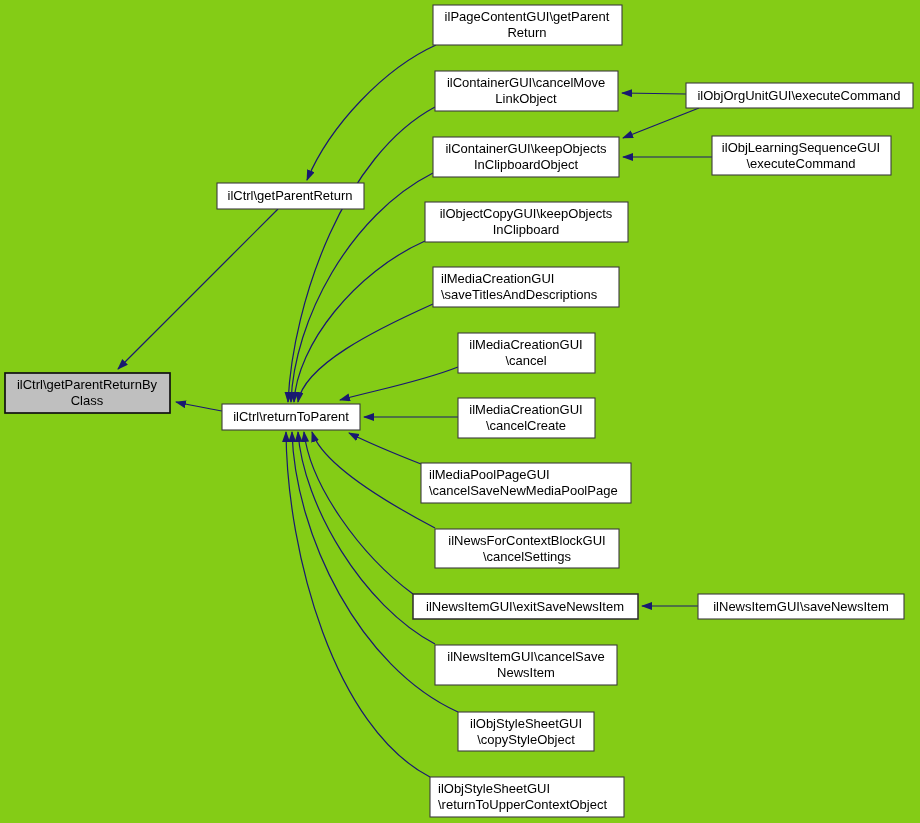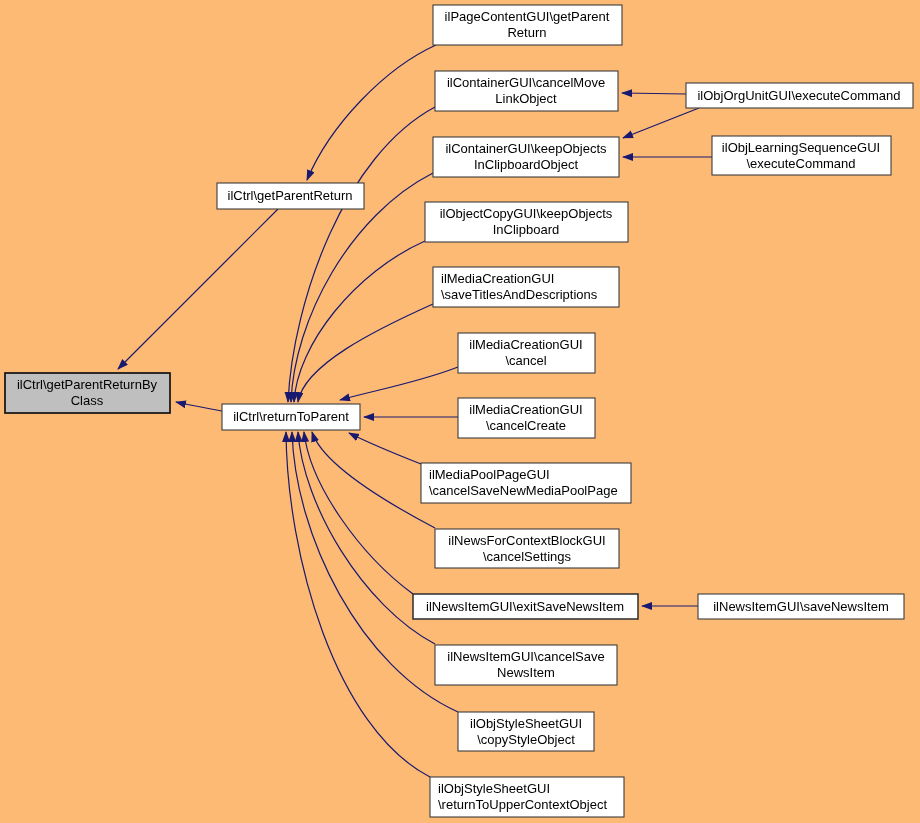--- a/index.html
+++ b/index.html
@@ -5,21 +5,21 @@
   html, body {
     margin: 0;
     padding: 0;
     background: #ffffff;
     font-family: "Liberation Sans", sans-serif;
   }
   .canvas {
     position: relative;
     width: 920px;
     height: 823px;
-    background: #fdba74;
+    background: #84cc16;
   }
   svg text {
     font-family: "Liberation Sans", sans-serif;
     font-size: 13px;
     fill: #000000;
   }
   .node rect {
     fill: #ffffff;
     stroke: #3d3d3d;
     stroke-width: 1.1;

